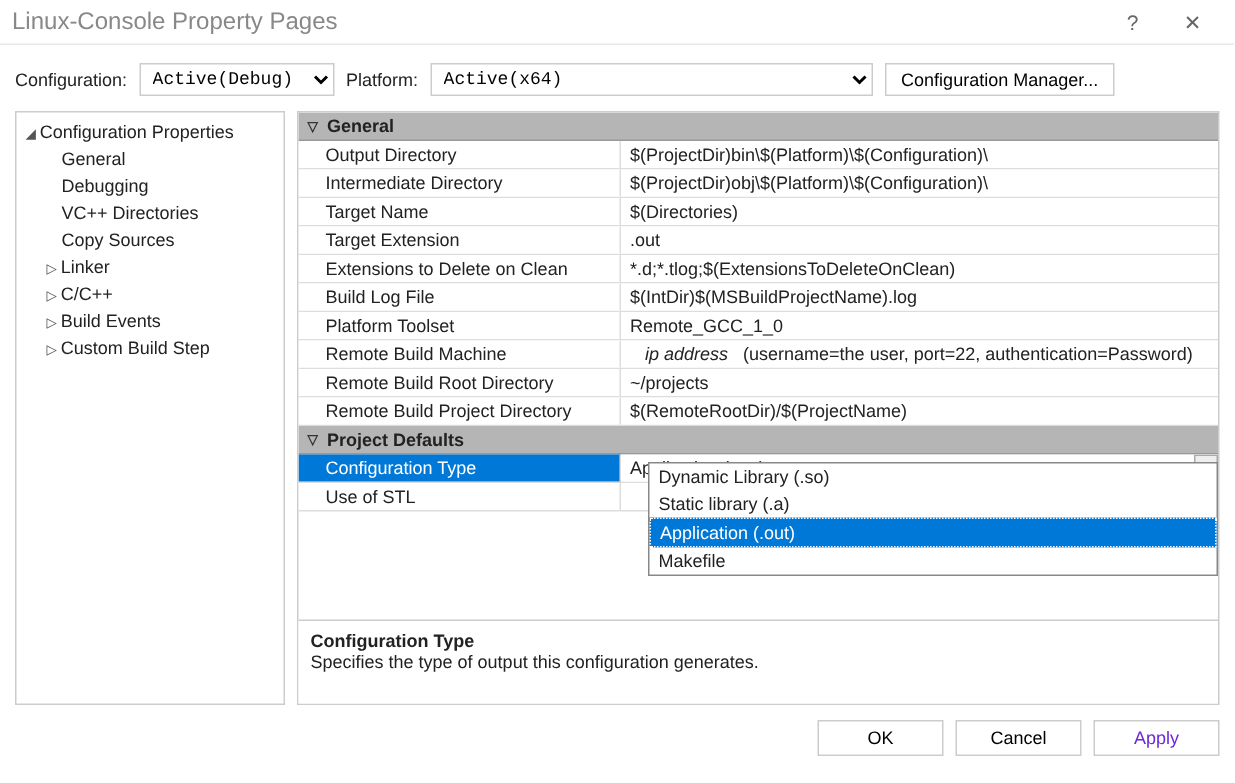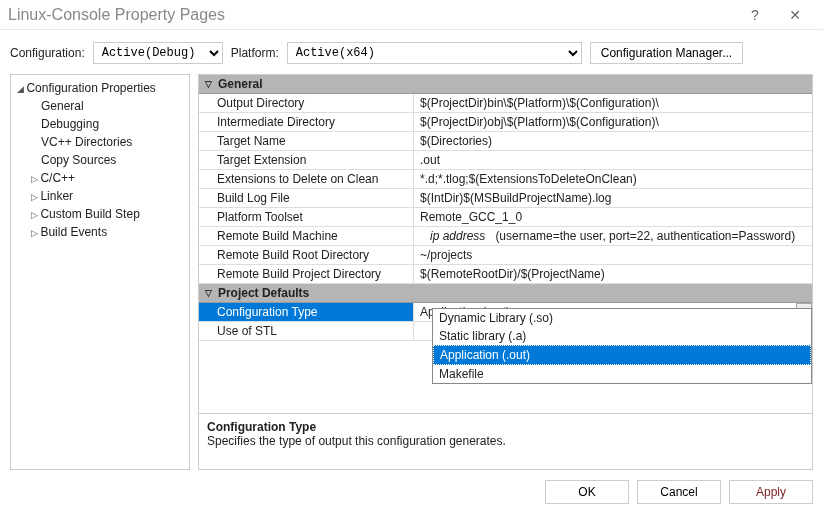--- a/index.html
+++ b/index.html
@@ -164,21 +164,21 @@
   gap: 8px;
 }
 .dlg-btn {
   border: 1px solid #ccc;
   background: #fff;
   height: 24px;
   width: 84px;
   font-size: 12px;
   cursor: default;
 }
-.dlg-btn.disabled { color: #7f1d1d; }
+.dlg-btn.disabled { color: #6d28d9; }
 </style>
 </head>
 <body>
 
 <div class="titlebar">
   <div class="titlebar-title">Linux-Console Property Pages</div>
   <div class="titlebar-btn">?</div>
   <div class="titlebar-btn">✕</div>
 </div>
 
@@ -194,24 +194,24 @@
   <button class="cfg-mgr-btn">Configuration Manager...</button>
 </div>
 
 <div class="main-area">
   <div class="tree">
     <div class="tree-item root">Configuration Properties</div>
     <div class="tree-item selected-tree">General</div>
     <div class="tree-item leaf">Debugging</div>
     <div class="tree-item leaf">VC++ Directories</div>
     <div class="tree-item leaf">Copy Sources</div>
+    <div class="tree-item expandable" style="padding-left:20px">Linker</div>
     <div class="tree-item expandable" style="padding-left:20px">C/C++</div>
-    <div class="tree-item expandable" style="padding-left:20px">Linker</div>
+    <div class="tree-item expandable" style="padding-left:20px">Build Events</div>
     <div class="tree-item expandable" style="padding-left:20px">Custom Build Step</div>
-    <div class="tree-item expandable" style="padding-left:20px">Build Events</div>
   </div>
 
   <div class="right-panel">
     <div class="grid-container">
       <div class="section-header">
         <span class="chev">▽</span>
         <span>General</span>
       </div>
       <div class="prop-row">
           <div class="prop-label">Output Directory</div>

